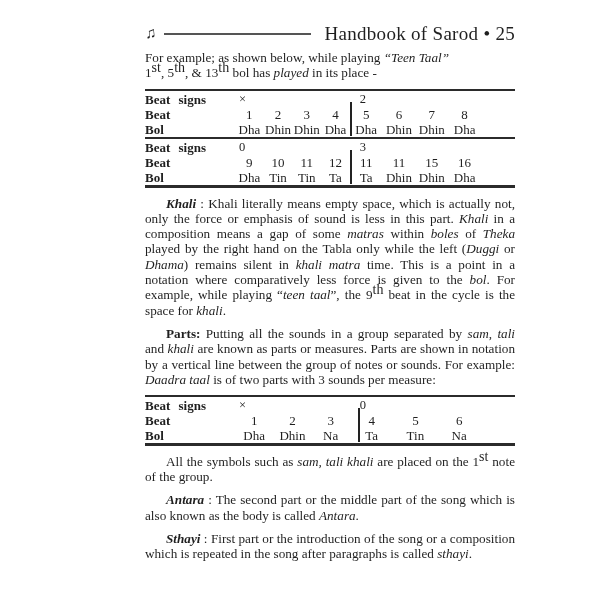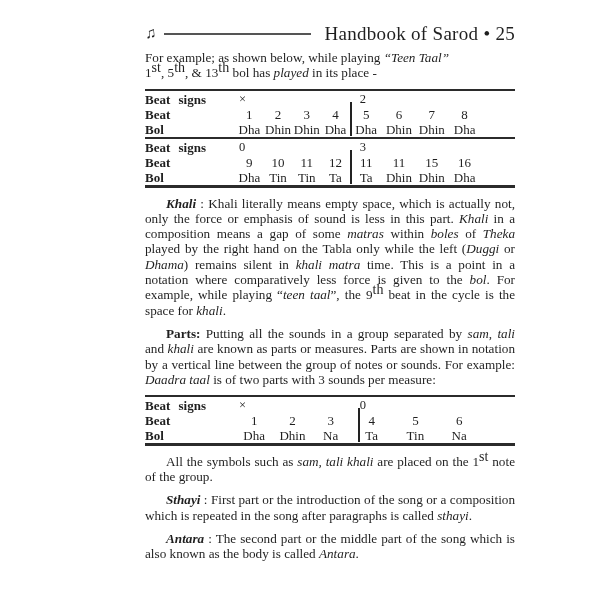--- a/index.html
+++ b/index.html
@@ -212,18 +212,18 @@
               <span class="cell">Na</span>
             </div>
           </div>
         </div>
       </div>
       <div class="hrule med"></div>
     </div>
 
     <p class="para indent"><span>All the symbols such as </span><span style="font-style: italic;">sam, tali khali</span><span> are placed on the 1</span><sup>st</sup><span> note of the group.</span></p>
 
+    <p class="para indent"><span style="font-style: italic; font-weight: bold;">Antara</span><span> : The second part or the middle part of the song which is also known as the body is called </span><span style="font-style: italic;">Antara</span><span>.</span></p>
+
     <p class="para indent"><span style="font-style: italic; font-weight: bold;">Sthayi</span><span> : First part or the introduction of the song or a composition which is repeated in the song after paragraphs is called </span><span style="font-style: italic;">sthayi</span><span>.</span></p>
-
-    <p class="para indent"><span style="font-style: italic; font-weight: bold;">Antara</span><span> : The second part or the middle part of the song which is also known as the body is called </span><span style="font-style: italic;">Antara</span><span>.</span></p>
 
   </div>
 </div>
 
 </body></html>

